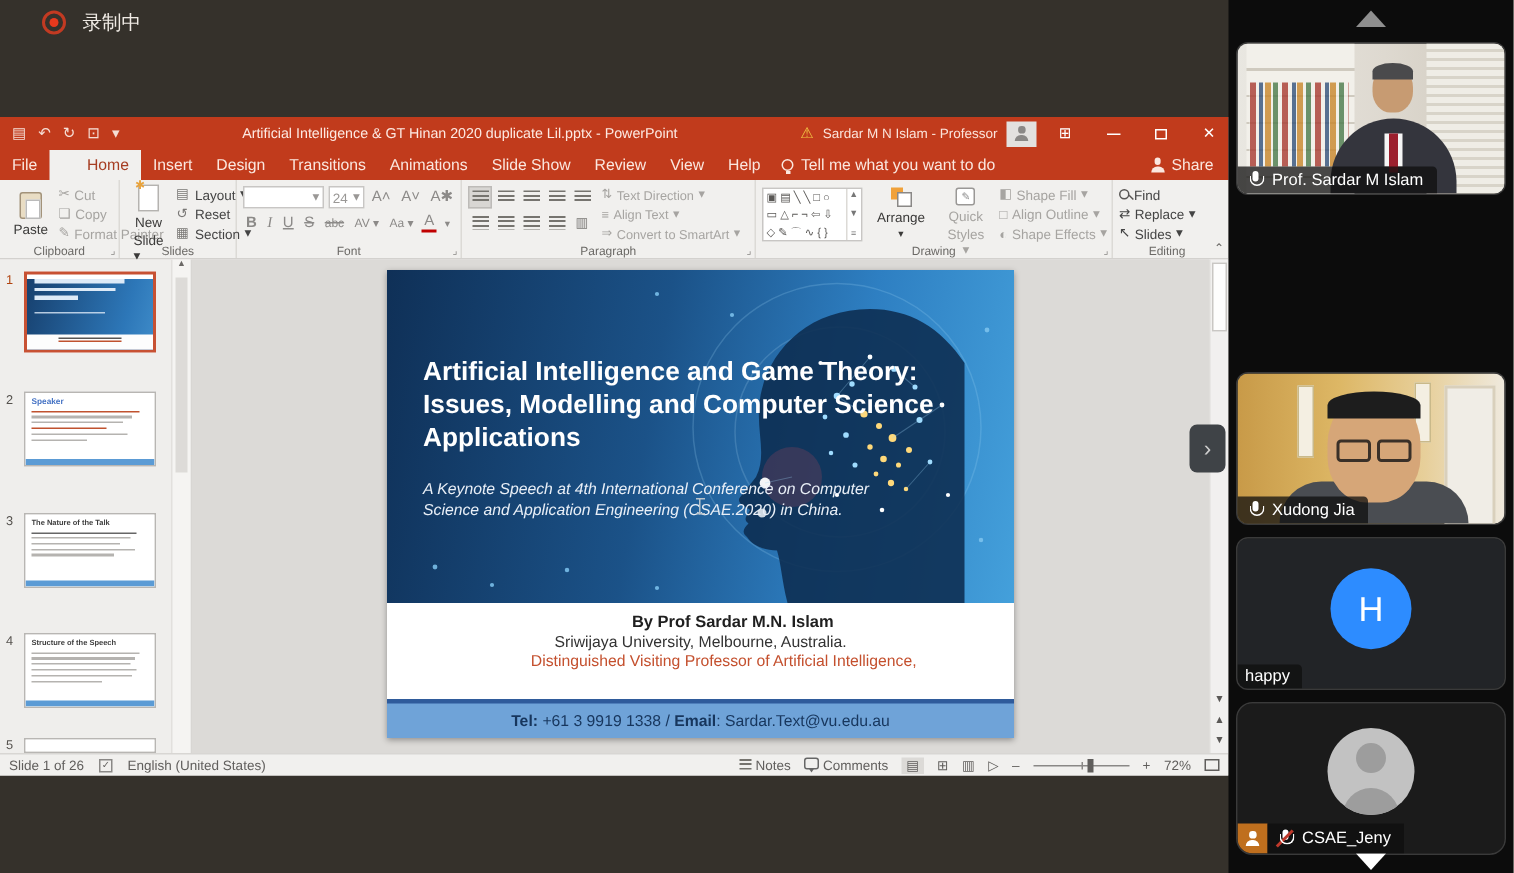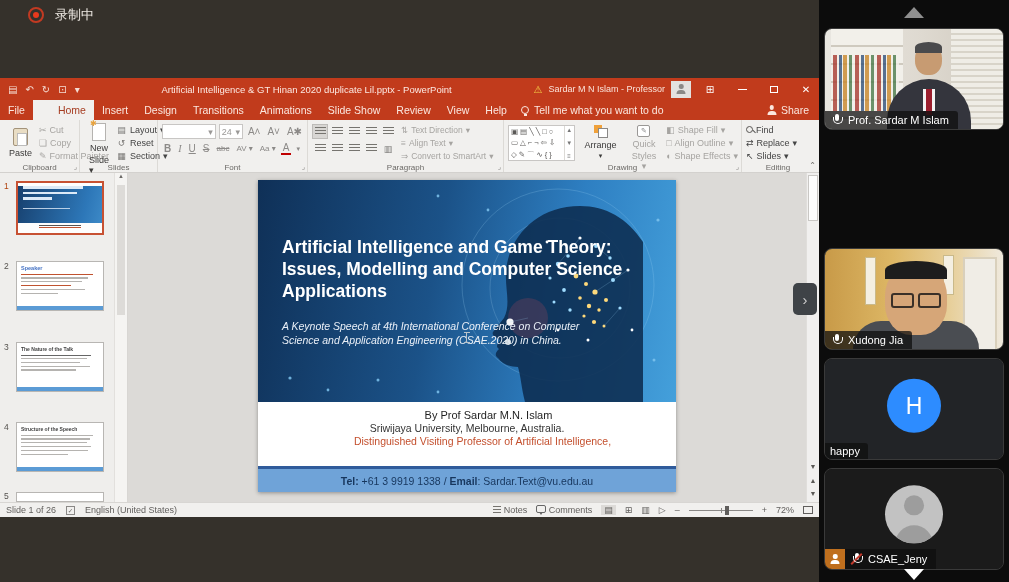--- a/index.html
+++ b/index.html
@@ -103,21 +103,21 @@
   
   .slide { position:absolute; left:130px; top:7px; width:418px; height:312px; background:#fff; box-shadow:0 1px 4px rgba(0,0,0,.35); }
   .hero { position:relative; width:100%; height:222px; background:linear-gradient(100deg,#0f3057 0%,#1b5288 42%,#2e7fc2 72%,#44a0db 100%); overflow:hidden; }
   .hero svg { position:absolute; inset:0; }
   .h-title { position:absolute; left:24px; top:28px; width:345px; color:#fff; font-size:17.5px; font-weight:bold; line-height:1.26; z-index:2;margin-top:28px; }
   .h-sub { position:absolute; left:24px; top:140px; width:330px; color:#e9eff7; font-size:10.5px; font-style:italic; line-height:1.3; z-index:2; }
   .ibeam { position:absolute; left:208px; top:152px; width:1px; height:11px; background:#b9c4cc; z-index:3; }
   .ibeam::before,.ibeam::after { content:''; position:absolute; left:-2.5px; width:6px; height:1px; background:#b9c4cc; }
   .ibeam::before { top:0; } .ibeam::after { bottom:0; }
   .info { height:64px; text-align:center; padding-top:6px; }
-  .i-by { font-size:11px; font-weight:normal; color:#1f1f1f; line-height:14px;margin-left:43px; }
+  .i-by { font-size:11px; font-weight:bold; color:#1f1f1f; line-height:14px;margin-left:43px; }
   .i-a1 { font-size:10.5px; color:#333; line-height:13px; }
   .i-a2,.i-a3 { font-size:10.5px; color:#c4502e; line-height:13px;padding-left:31px; }
   .wavy { text-decoration:underline wavy #e03030; text-decoration-thickness:1px; text-underline-offset:2px; }
   .contact { height:26px; background:#6fa3d8; border-top:3px solid #2f5b9b; display:flex; align-items:center; justify-content:center; color:#17365d; font-size:10.5px; }
   .contact b { font-weight:bold; }
 
   
   .vscroll { position:absolute; top:0; right:0; bottom:0; width:13px; background:#f1f0ef; border-left:1px solid #e0dedb; }
   .vthumb { position:absolute; top:2px; left:1px; right:1px; height:46px; background:#fdfdfd; border:1px solid #c9c7c4; }
   .vnav { position:absolute; left:0; right:0; text-align:center; font-size:7px; color:#5a5856; line-height:10px; }
@@ -640,21 +640,21 @@
       <div class="ph4">
         <div class="circ4">
             <span>H</span>
           </div>
       </div>
       <div class="vlabel" style="padding:2px 8px 2px 5px;">
         <span>happy</span>
       </div>
     </div>
 
-    <div class="vt" style="top:468px;">
+    <div class="vt" style="top:468px;border-radius:11px;">
       <div class="ph5">
         <div class="circ5"></div>
       </div>
       <div class="vlabel-wrap">
         <span class="badge">
             <span class="pg"></span>
           </span>
         <span class="lblpart">
           <span class="mic">
               <span class="slash"></span>

